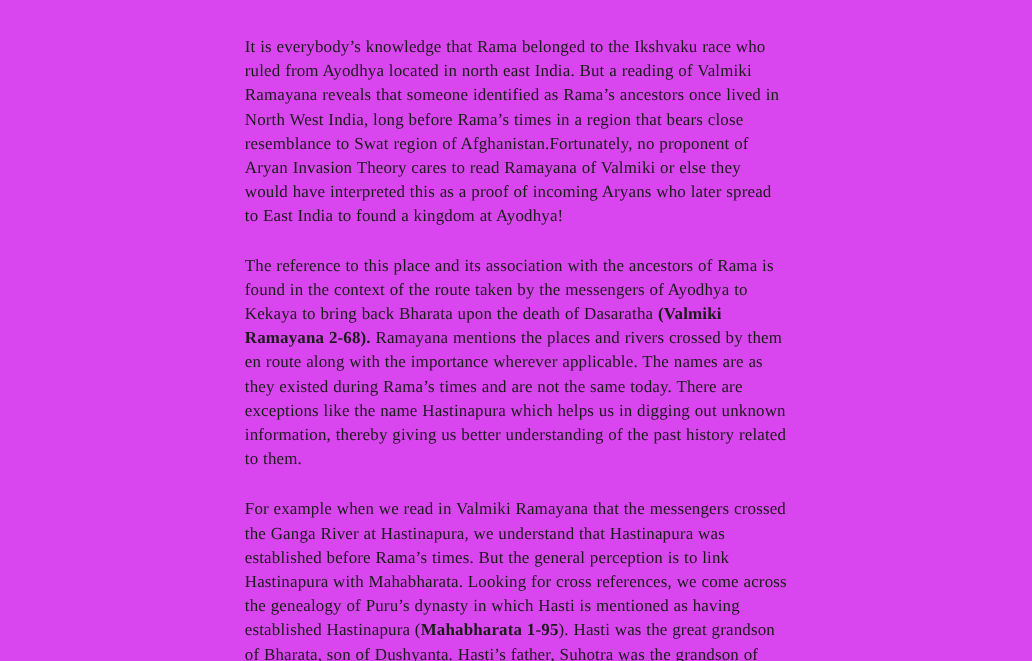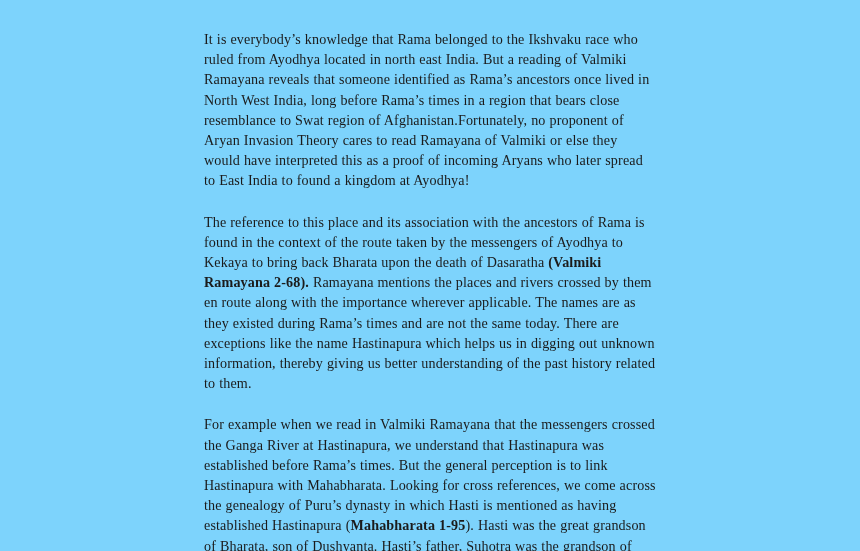--- a/index.html
+++ b/index.html
@@ -12,21 +12,21 @@
     background: #f7f7f7;
     font-family: "Liberation Serif", "DejaVu Serif", serif;
     color: #1b1b1b;
     overflow: hidden;
   }
 
   .page {
     width: 860px;
     height: 551px;
     box-sizing: border-box;
-    background: #7dd3fc;
+    background: #d946ef;
     position: relative;
   }
 
   .article {
     position: absolute;
     left: 204px;
     top: 29px;
     width: 452px;
   }
 

